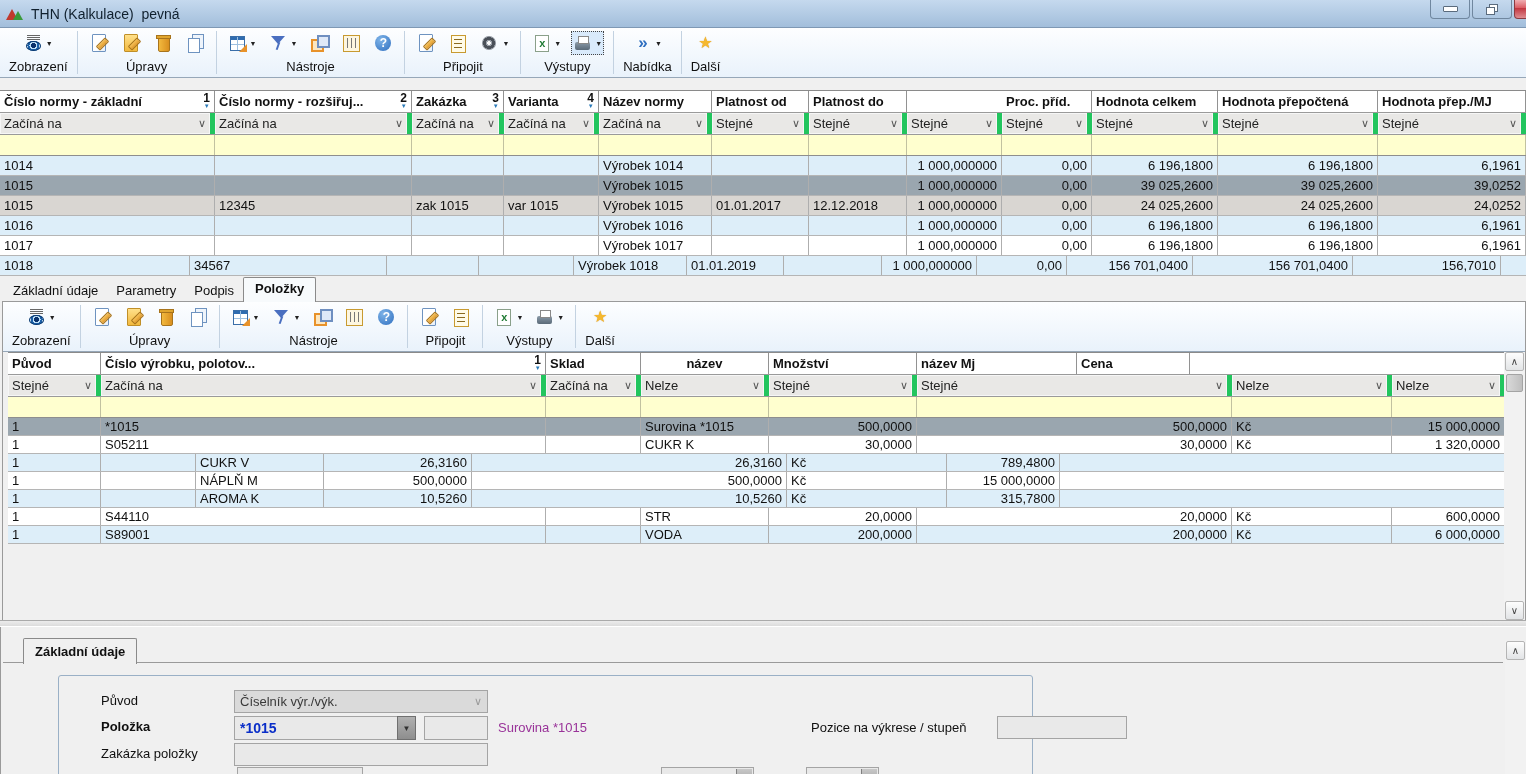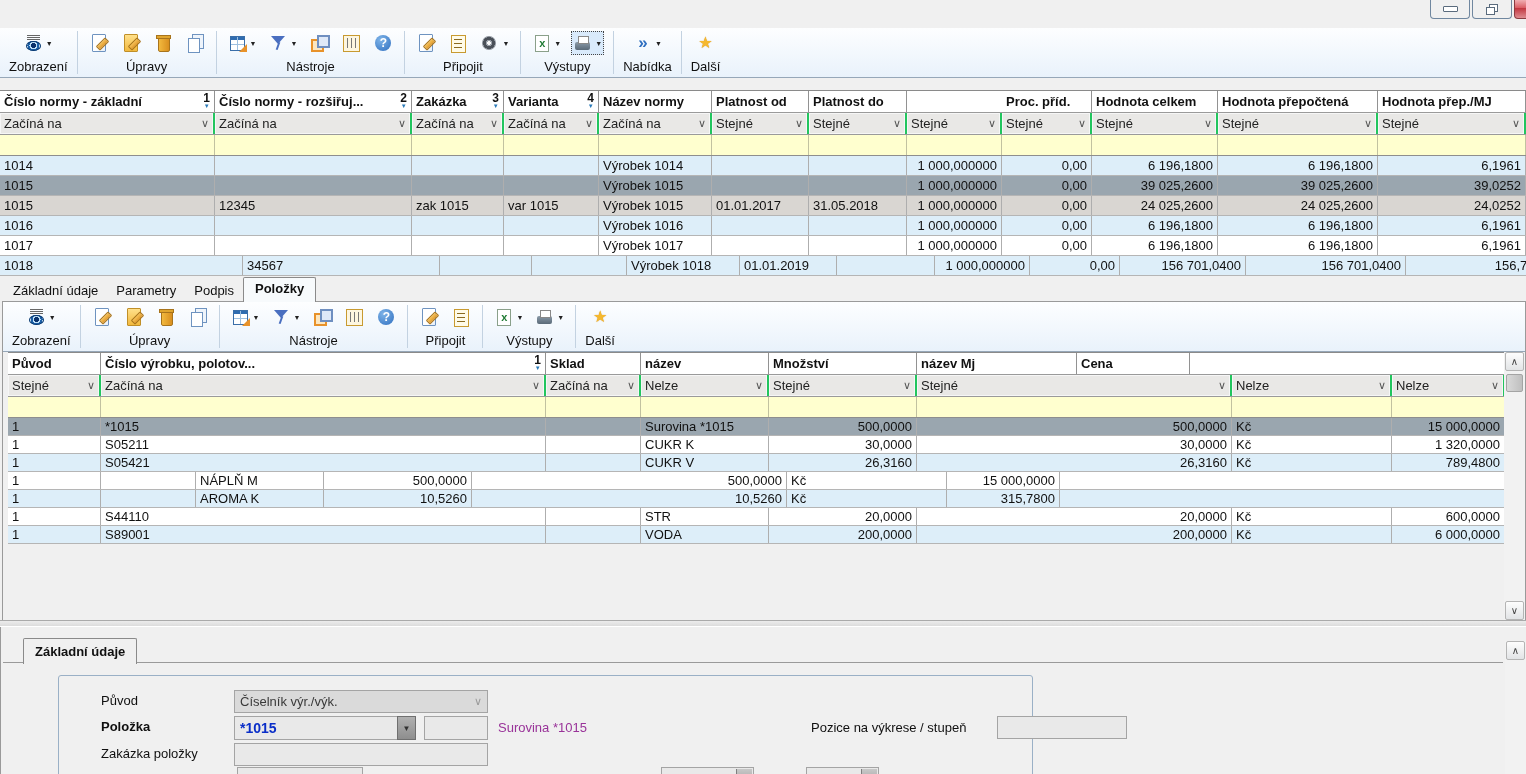--- a/index.html
+++ b/index.html
@@ -64,21 +64,21 @@
   
   .grid{position:absolute;background:#fff;border-top:1px solid #8a8a8a;}
   .grow{display:flex;box-sizing:border-box;}
   .gcell{flex:0 0 auto;box-sizing:border-box;padding:0 4px;overflow:hidden;white-space:nowrap;display:flex;align-items:center;border-right:1px solid #a6a6a6;}
   .ghead{height:22px;background:#fff;border-bottom:1px solid #9a9a9a;}
   .ghead .gcell{font-weight:bold;justify-content:space-between;border-right:1px solid #929292;}
   .sortind{display:flex;flex-direction:column;align-items:center;line-height:8px;margin-left:auto;padding-left:3px;}
   .sortind b{font-size:12px;}
   .sortind i{font-style:normal;font-size:6px;color:#2a7ab8;}
   .gfilt{height:22px;background:#fdfdfd;border-bottom:1px solid #9a9a9a;}
-  .gfilt .gcell{background:#e9e8e6;color:#222;justify-content:space-between;border-right:2px solid #22c55e;box-shadow:inset 0 0 0 1px #f6f6f6;}
+  .gfilt .gcell{background:#e9e8e6;color:#222;justify-content:space-between;border-right:5px solid #22c55e;box-shadow:inset 0 0 0 1px #f6f6f6;}
   .gfilt em{font-style:normal;color:#555;font-size:11px;}
   .gyellow{height:21px;border-bottom:1px solid #8e8e8e;}
   .gyellow .gcell{background:#ffffcf;border-right:1px solid #c2c2a0;}
   .grow.data{border-bottom:1px solid #b5b5b5;}
   .grow.data .gcell{border-right:1px solid #aeaeae;}
   .num{justify-content:flex-end;}
   .st-alt{background:#ddeef9;}
   .st-plain{background:#ffffff;}
   .st-selected{background:#9aa6af;}
   .st-focused{background:#d9d6d2;}
@@ -110,20 +110,24 @@
   .spinbtn{position:absolute;background:linear-gradient(#b0b0b0,#8e8e8e);border:1px solid #6f6f6f;box-sizing:border-box;display:flex;align-items:center;justify-content:center;color:#303030;font-size:8px;}
   .valblue{color:#0a2ec8;font-weight:bold;font-size:14px;}
   .note{position:absolute;color:#993399;}
   .combobtn{position:absolute;right:1px;top:1px;bottom:1px;width:15px;background:linear-gradient(#c8c8c8,#9a9a9a);border-left:1px solid #7f7f7f;}
 </style>
 </head>
 <body>
 
 <div class="app">
 
+  <div class="titlebar">
+    <span class="appico"></span>
+    <span class="wtitle">THN (Kalkulace)  pevná</span>
+  </div>
   <div class="wbtn min">
       <span class="minbar"></span>
     </div>
   <div class="wbtn res">
       <span class="resico"></span>
     </div>
   <div class="wbtn cls"></div>
 
   <div class="toolbar tb1">
     <div class="tgroup">
@@ -374,21 +378,21 @@
         <div class="gcell num" style="width: 160px;">39 025,2600</div>
         <div class="gcell num" style="width: 148px;">39,0252</div>
       </div>
       <div class="grow data st-focused" style="height: 20px;">
         <div class="gcell" style="width: 215px;">1015</div>
         <div class="gcell" style="width: 197px;">12345</div>
         <div class="gcell" style="width: 92px;">zak 1015</div>
         <div class="gcell" style="width: 95px; text-align: right;">var 1015</div>
         <div class="gcell" style="width: 113px;">Výrobek 1015</div>
         <div class="gcell" style="width: 97px;">01.01.2017</div>
-        <div class="gcell" style="width: 98px;">31.05.2018</div>
+        <div class="gcell" style="width: 98px;">12.12.2018</div>
         <div class="gcell num" style="width: 95px;">1 000,000000</div>
         <div class="gcell num" style="width: 90px;">0,00</div>
         <div class="gcell num" style="width: 126px;">24 025,2600</div>
         <div class="gcell num" style="width: 160px;">24 025,2600</div>
         <div class="gcell num" style="width: 148px;">24,0252</div>
       </div>
       <div class="grow data st-alt" style="height: 20px;">
         <div class="gcell" style="width: 215px;">1016</div>
         <div class="gcell" style="width: 197px;"></div>
         <div class="gcell" style="width: 92px;"></div>
@@ -410,21 +414,21 @@
         <div class="gcell" style="width: 113px;">Výrobek 1017</div>
         <div class="gcell" style="width: 97px;"></div>
         <div class="gcell" style="width: 98px;"></div>
         <div class="gcell num" style="width: 95px;">1 000,000000</div>
         <div class="gcell num" style="width: 90px;">0,00</div>
         <div class="gcell num" style="width: 126px;">6 196,1800</div>
         <div class="gcell num" style="width: 160px;">6 196,1800</div>
         <div class="gcell num" style="width: 148px;">6,1961</div>
       </div>
       <div class="grow data st-alt" style="height: 20px;">
-        <div class="gcell" style="width: 243px;">1018</div>
+        <div class="gcell" style="width: 190px;">1018</div>
         <div class="gcell" style="width: 197px;">34567</div>
         <div class="gcell" style="width: 92px;"></div>
         <div class="gcell" style="width: 95px;"></div>
         <div class="gcell" style="width: 113px;">Výrobek 1018</div>
         <div class="gcell" style="width: 97px;">01.01.2019</div>
         <div class="gcell" style="width: 98px;"></div>
         <div class="gcell num" style="width: 95px;">1 000,000000</div>
         <div class="gcell num" style="width: 90px;">0,00</div>
         <div class="gcell num" style="width: 126px;">156 701,0400</div>
         <div class="gcell num" style="width: 160px;">156 701,0400</div>
@@ -535,21 +539,21 @@
             <div class="gcell" style="width: 445px;">
               <span>Číslo výrobku, polotov...</span>
               <div class="sortind">
                 <b>1</b>
                 <i>▼</i>
               </div>
             </div>
             <div class="gcell" style="width: 95px;">
               <span>Sklad</span>
             </div>
-            <div class="gcell" style="width: 128px;">
+            <div class="gcell" style="width: 128px; justify-content: center;">
               <span>název</span>
             </div>
             <div class="gcell" style="width: 148px;">
               <span>Množství</span>
             </div>
             <div class="gcell" style="width: 160px; align-items: center;">
               <span>název Mj</span>
             </div>
             <div class="gcell" style="width: 113px;">
               <span>Cena</span>
@@ -614,21 +618,20 @@
             <div class="gcell" style="width: 445px;">S05211</div>
             <div class="gcell" style="width: 95px;"></div>
             <div class="gcell" style="width: 128px;">CUKR K</div>
             <div class="gcell num" style="width: 148px;">30,0000</div>
             <div class="gcell num" style="width: 315px;">30,0000</div>
             <div class="gcell" style="width: 160px;">Kč</div>
             <div class="gcell num" style="width: 113px;">1 320,0000</div>
           </div>
           <div class="grow data st-alt" style="height: 18px;">
             <div class="gcell" style="width: 93px;">1</div>
-            <div class="gcell" style="width: 445px;">S05421</div>
             <div class="gcell" style="width: 95px;"></div>
             <div class="gcell" style="width: 128px;">CUKR V</div>
             <div class="gcell num" style="width: 148px;">26,3160</div>
             <div class="gcell num" style="width: 315px;">26,3160</div>
             <div class="gcell" style="width: 160px;">Kč</div>
             <div class="gcell num" style="width: 113px;">789,4800</div>
           </div>
           <div class="grow data st-plain" style="height: 18px;">
             <div class="gcell" style="width: 93px;">1</div>
             <div class="gcell" style="width: 95px;"></div>

